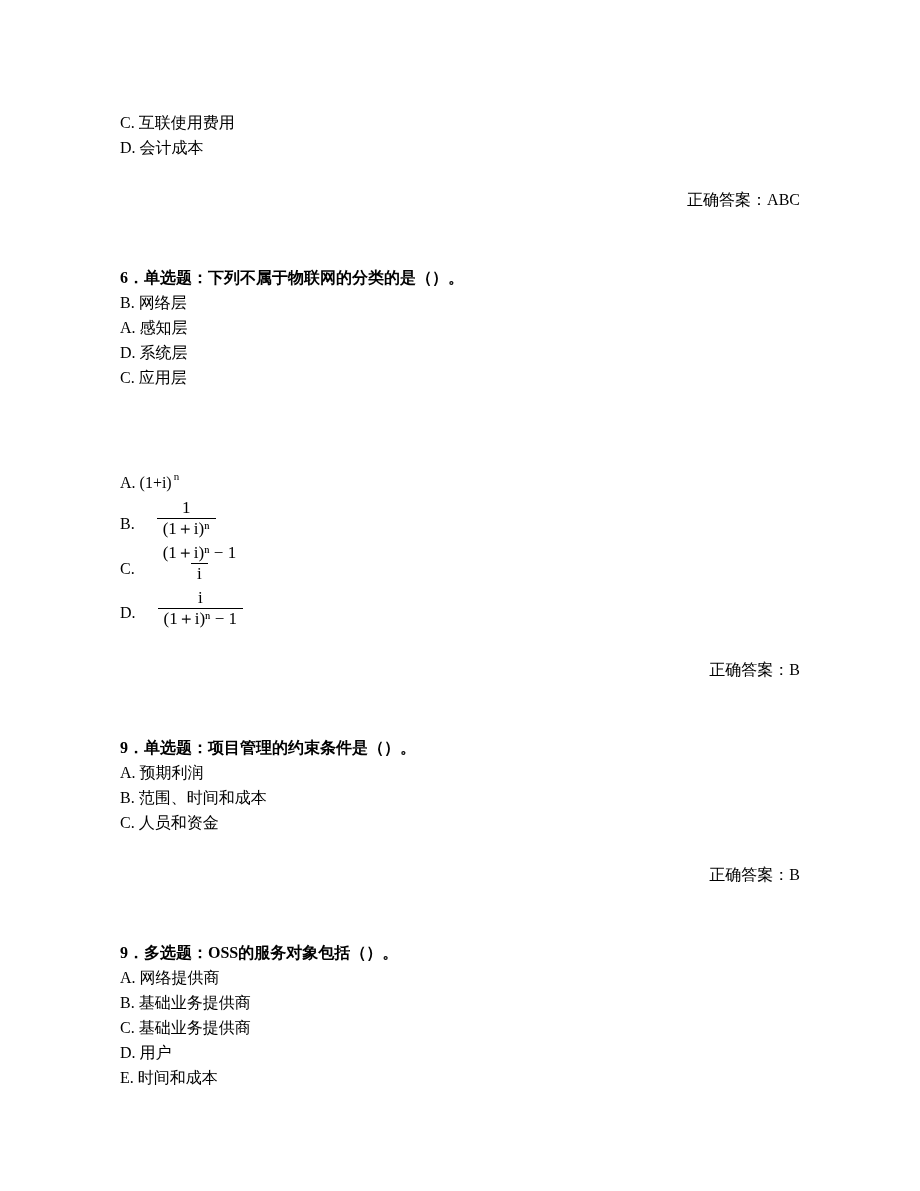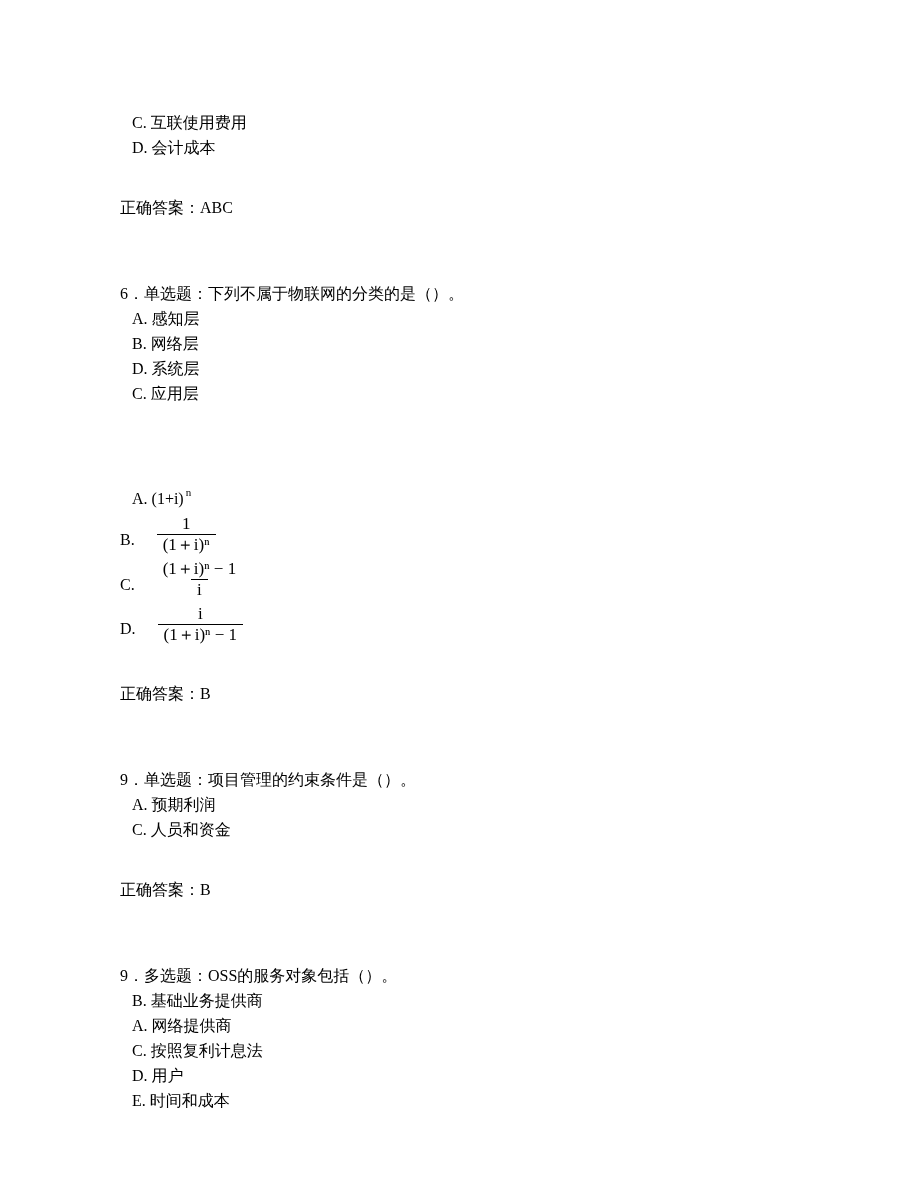--- a/index.html
+++ b/index.html
@@ -11,27 +11,29 @@
       background: #ffffff;
       font-family: "SimSun", "宋体", serif;
       font-size: 16px;
       line-height: 1.5;
       color: #000000;
       width: 920px;
       height: 1191px;
       padding: 110px 120px 0 120px;
     }
     .option-line {
-      margin: 1px 12px;
+      margin: 1px 0;
     }
     .question-stem {
       margin: 1px 0;
+      font-weight: bold;
     }
     .answer-line {
-      margin: 9px 0;
+      margin: 1px 0;
+      text-align: right;
     }
     .block-gap {
       height: 26px;
     }
     .medium-gap {
       height: 26px;
     }
     .formula-row {
       display: flex;
       align-items: flex-end;
@@ -83,22 +85,22 @@
   <div class="answer-line">
     <span>正确答案：</span><span>ABC</span>
   </div>
 </div>
 
 <div class="block-gap"></div>
 <div class="medium-gap"></div>
 
 <div>
   <div class="question-stem">6．单选题：下列不属于物联网的分类的是（）。</div>
+  <div class="option-line">B. 网络层</div>
   <div class="option-line">A. 感知层</div>
-  <div class="option-line">B. 网络层</div>
   <div class="option-line">D. 系统层</div>
   <div class="option-line">C. 应用层</div>
   <div class="block-gap"></div>
 </div>
 
 <div class="block-gap"></div>
 <div class="medium-gap"></div>
 
 <div>
 
@@ -135,30 +137,31 @@
     <span>正确答案：</span><span>B</span>
   </div>
 </div>
 
 <div class="block-gap"></div>
 <div class="medium-gap"></div>
 
 <div>
   <div class="question-stem">9．单选题：项目管理的约束条件是（）。</div>
   <div class="option-line">A. 预期利润</div>
+  <div class="option-line">B. 范围、时间和成本</div>
   <div class="option-line">C. 人员和资金</div>
   <div class="block-gap"></div>
   <div class="answer-line">
     <span>正确答案：</span><span>B</span>
   </div>
 </div>
 
 <div class="block-gap"></div>
 <div class="medium-gap"></div>
 
 <div>
   <div class="question-stem">9．多选题：OSS的服务对象包括（）。</div>
+  <div class="option-line">A. 网络提供商</div>
   <div class="option-line">B. 基础业务提供商</div>
-  <div class="option-line">A. 网络提供商</div>
-  <div class="option-line">C. 按照复利计息法</div>
+  <div class="option-line">C. 基础业务提供商</div>
   <div class="option-line">D. 用户</div>
   <div class="option-line">E. 时间和成本</div>
 </div>
 
 </body></html>

